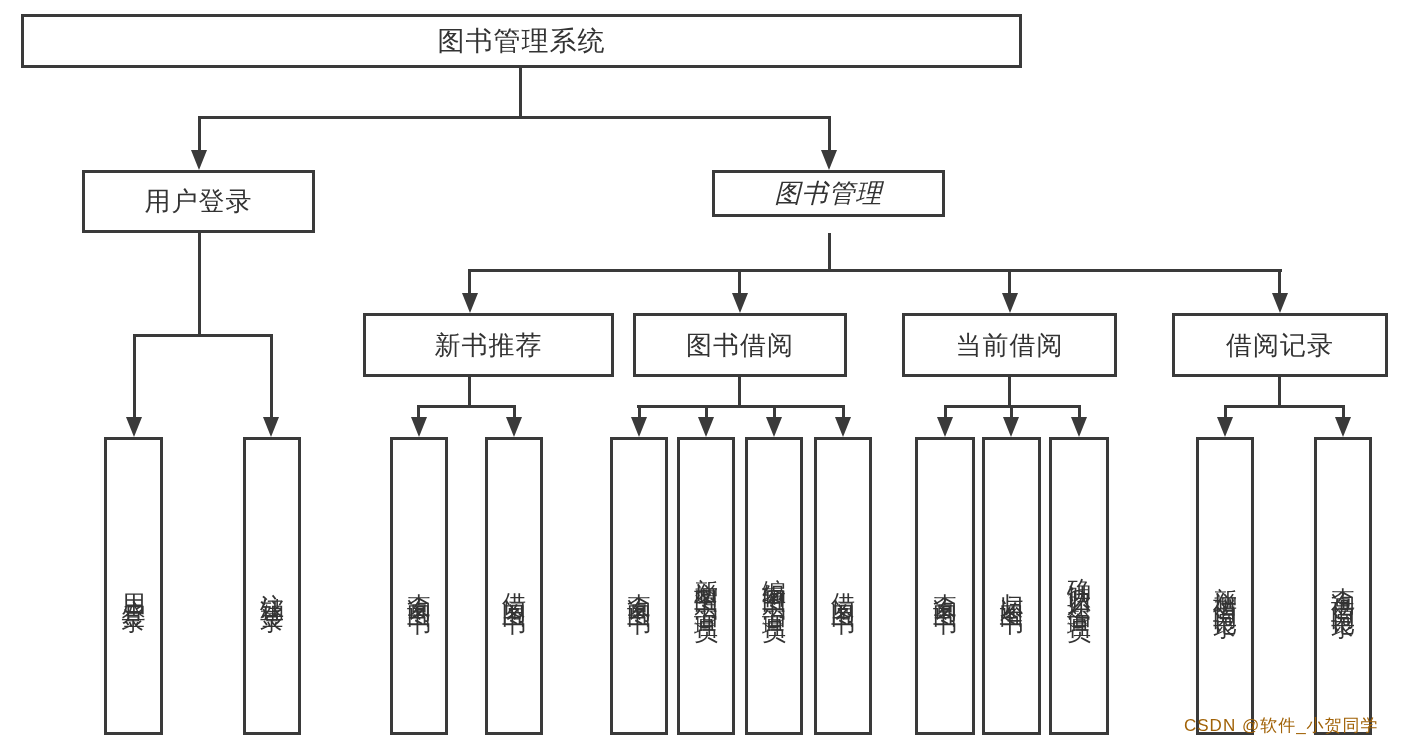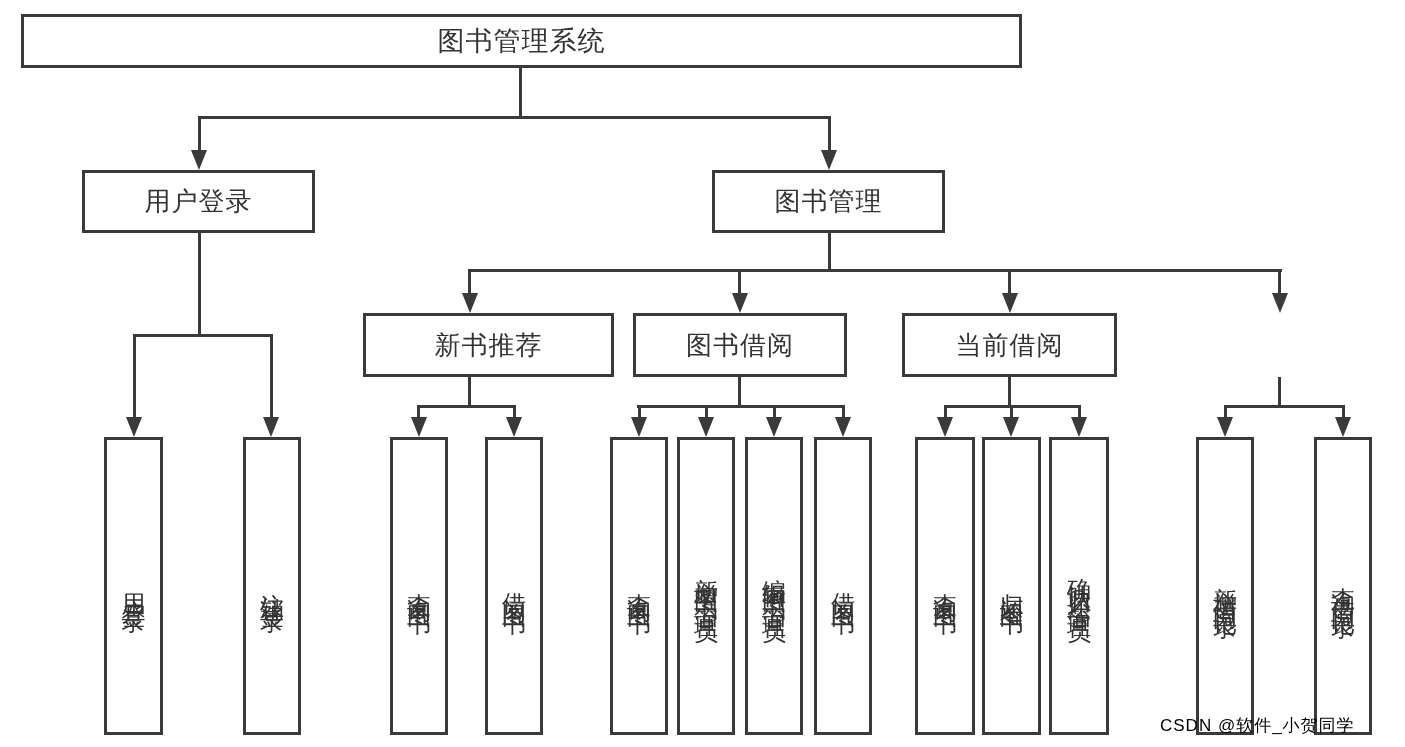--- a/index.html
+++ b/index.html
@@ -50,24 +50,24 @@
   .arrow {
     position: absolute;
     width: 0;
     height: 0;
     border-left: 8px solid transparent;
     border-right: 8px solid transparent;
     border-top: 20px solid #3a3a3a;
   }
   .watermark {
     position: absolute;
-    left: 1160px;
+    left: 1184px;
     top: 714px;
     font-size: 17px;
-    color: #000000;
+    color: #a16207;
     z-index: 10;
     white-space: nowrap;
     letter-spacing: 1px;
   }
 </style>
 </head>
 <body>
 
 <div class="canvas">
 
@@ -80,21 +80,21 @@
   <div class="hline" style="left:198px; top:116px; width:633px;"></div>
 
   <div class="vline" style="left:198px; top:116px; height:36px;"></div>
   <div class="arrow" style="left:191px; top:150px;"></div>
   <div class="vline" style="left:828px; top:116px; height:36px;"></div>
   <div class="arrow" style="left:821px; top:150px;"></div>
 
   <div class="node h-label" style="left:82px; top:170px; width:233px; height:63px;">
     <span>用户登录</span>
   </div>
-  <div class="node h-label" style="left:712px; top:170px; width:233px; height:63px;">
+  <div class="node h-label" style="left:712px; top:170px; width:233px; height:47px;font-style:italic;">
     <span>图书管理</span>
   </div>
 
   <div class="vline" style="left:198px; top:233px; height:103px;"></div>
   <div class="hline" style="left:133px; top:334px; width:140px;"></div>
   <div class="vline" style="left:133px; top:334px; height:85px;"></div>
   <div class="arrow" style="left:126px; top:417px;"></div>
   <div class="vline" style="left:270px; top:334px; height:85px;"></div>
   <div class="arrow" style="left:263px; top:417px;"></div>
 
@@ -111,20 +111,23 @@
 
   <div class="node h-label" style="left:363px; top:313px; width:251px; height:64px;">
     <span>新书推荐</span>
   </div>
   <div class="node h-label" style="left:633px; top:313px; width:214px; height:64px;">
     <span>图书借阅</span>
   </div>
   <div class="node h-label" style="left:902px; top:313px; width:215px; height:64px;text-align:right;">
     <span>当前借阅</span>
   </div>
+  <div class="node h-label" style="left:1172px; top:313px; width:216px; height:64px;">
+    <span>借阅记录</span>
+  </div>
 
   <div class="vline" style="left:468px; top:377px; height:31px;"></div>
   <div class="hline" style="left:417px; top:405px; width:99px;"></div>
   <div class="vline" style="left:417px; top:405px; height:14px;"></div>
   <div class="arrow" style="left:411px; top:417px;"></div>
   <div class="vline" style="left:513px; top:405px; height:14px;"></div>
   <div class="arrow" style="left:506px; top:417px;"></div>
 
   <div class="vline" style="left:738px; top:377px; height:31px;"></div>
   <div class="hline" style="left:637px; top:405px; width:208px;"></div>

